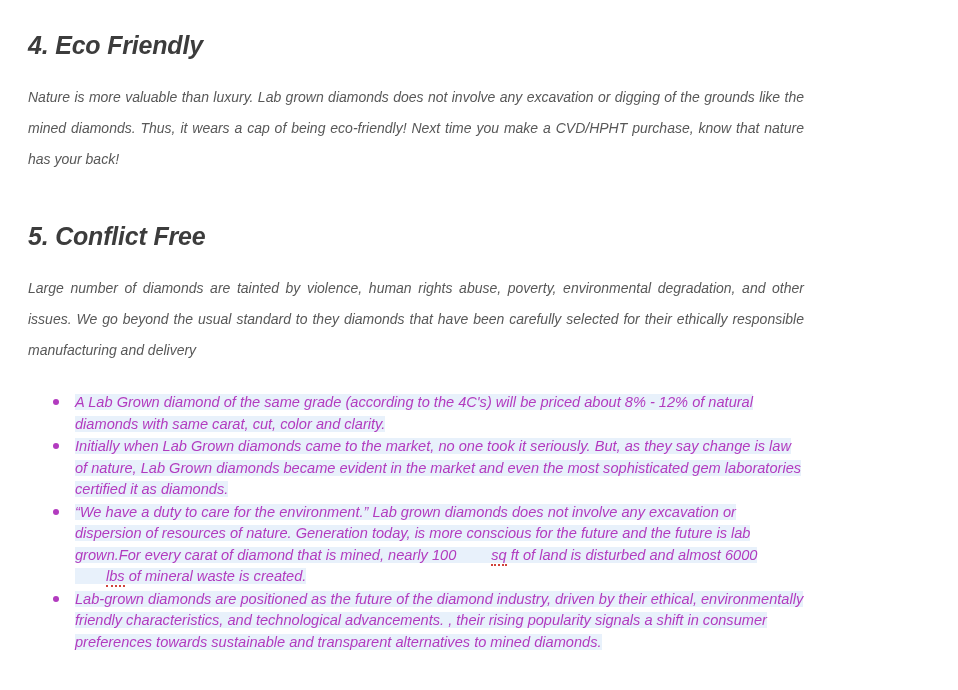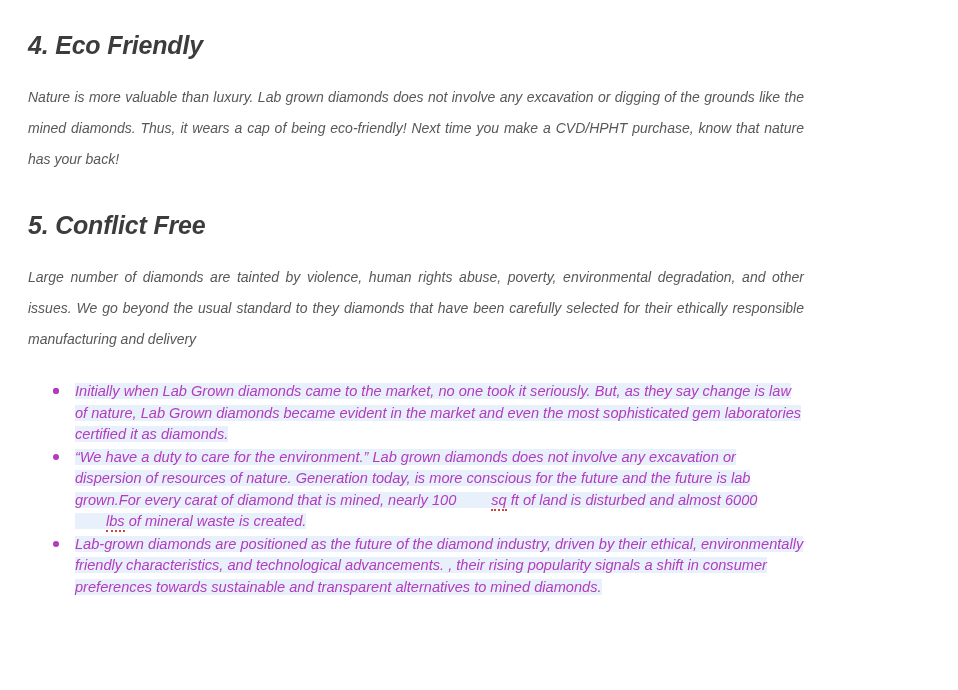--- a/index.html
+++ b/index.html
@@ -25,21 +25,21 @@
     line-height: 30px;
     font-weight: bold;
     color: #3c3c3c;
     margin: 0 0 0 0;
     letter-spacing: -0.2px;
   }
   #heading-eco {
     margin-top: 8px;
   }
   #heading-conflict {
-    margin-top: 35px;
+    margin-top: 46px;
   }
   p.body-text {
     font-size: 14px;
     line-height: 31px;
     color: #585858;
     margin: 22px 0 0 0;
     text-align: justify;
     text-justify: inter-word;
     max-width: 902px;
   }
@@ -83,19 +83,19 @@
 
   <h2 class="section-heading" id="heading-eco">4. Eco Friendly</h2>
 
   <p class="body-text">Nature is more valuable than luxury. Lab grown diamonds does not involve any excavation or digging of the grounds like the mined diamonds. Thus, it wears a cap of being eco-friendly! Next time you make a CVD/HPHT purchase, know that nature has your back!</p>
 
   <h2 class="section-heading" id="heading-conflict">5. Conflict Free</h2>
 
   <p class="body-text">Large number of diamonds are tainted by violence, human rights abuse, poverty, environmental degradation, and other issues. We go beyond the usual standard to they diamonds that have been carefully selected for their ethically responsible manufacturing and delivery</p>
 
   <ul class="bullet-list" id="bullet-list">
-      <li><span class="bullet-dot"></span></li>
+      <li><span class="bullet-dot"></span><span class="hl"><span>A Lab Grown diamond of the same grade (according to the 4C's) will be priced about 8% - 12% of natural diamonds with same carat, cut, color and clarity.</span></span></li>
       <li><span class="bullet-dot"></span><span class="hl"><span>Initially when Lab Grown diamonds came to the market, no one took it seriously. But, as they say change is law of nature, Lab Grown diamonds became evident in the market and even the most sophisticated gem laboratories certified it as diamonds.</span></span></li>
       <li><span class="bullet-dot"></span><span class="hl"><span>“We have a duty to care for the environment.” Lab grown diamonds does not involve any excavation or dispersion of resources of nature. Generation today, is more conscious for the future and the future is lab grown.For every carat of diamond that is mined, nearly 100 </span><span class="spell">sq</span><span> ft of land is disturbed and almost 6000 </span><span class="spell">lbs</span><span> of mineral waste is created.</span></span></li>
       <li><span class="bullet-dot"></span><span class="hl"><span>Lab-grown diamonds are positioned as the future of the diamond industry, driven by their ethical, environmentally friendly characteristics, and technological advancements. , their rising popularity signals a shift in consumer preferences towards sustainable and transparent alternatives to mined diamonds.</span></span></li>
     </ul>
 
 </div>
 
 </body></html>

